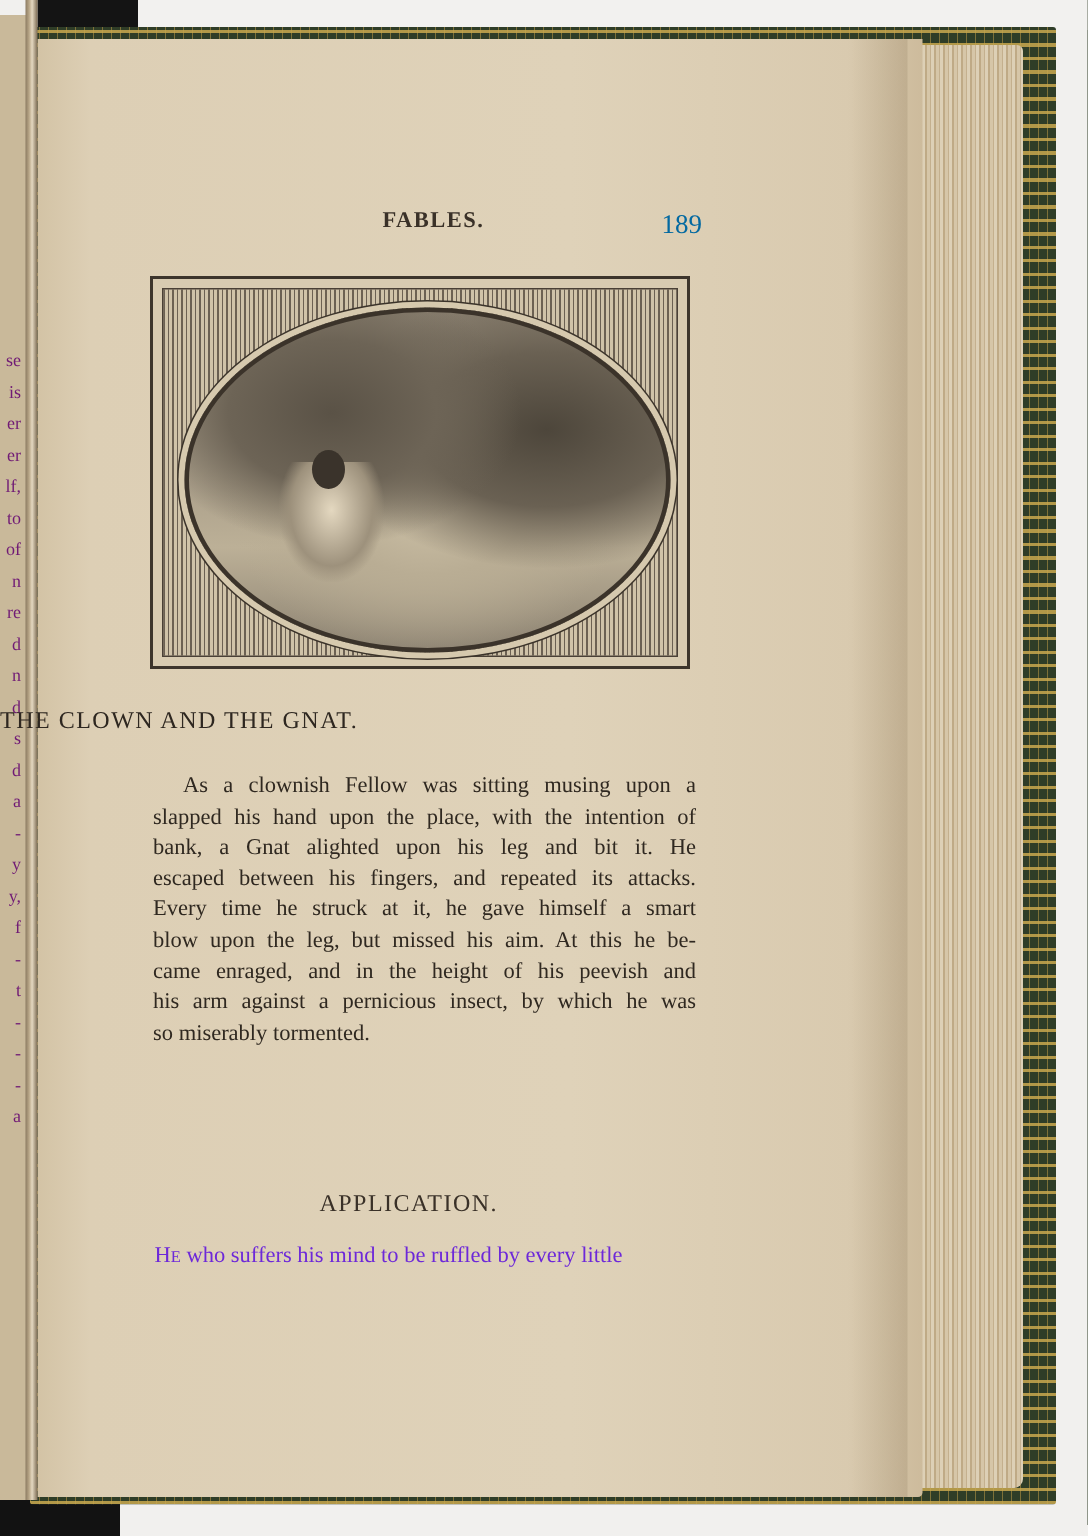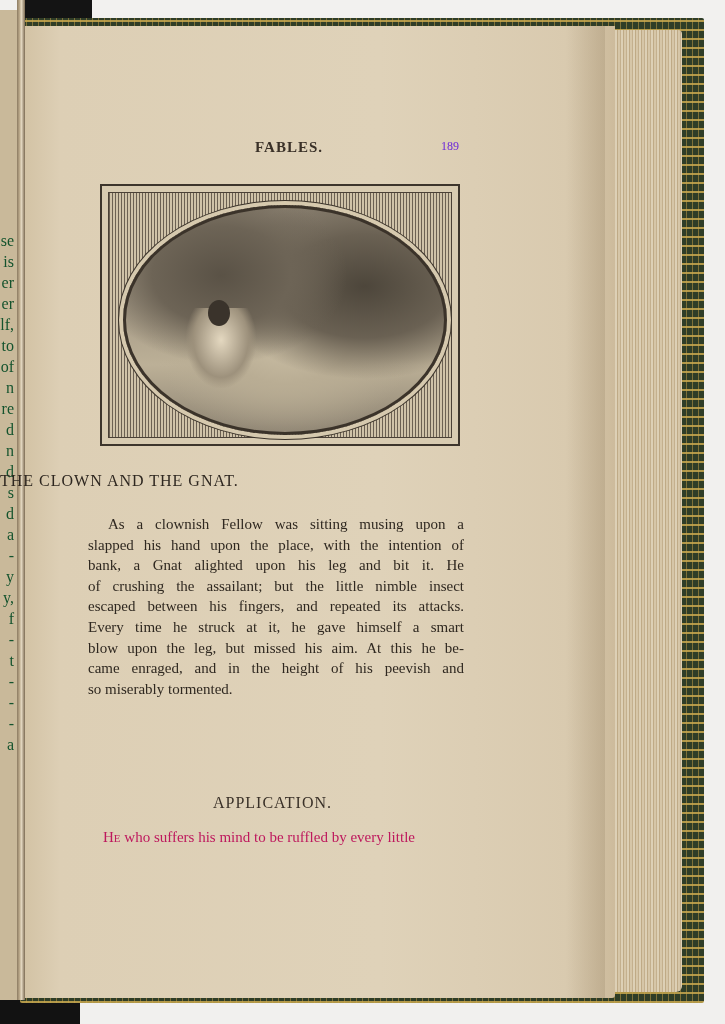--- a/index.html
+++ b/index.html
@@ -46,21 +46,21 @@
   }
   .page-shadow {
     position: absolute; left: 565px; top: 26px; width: 40px; height: 972px;
     background: linear-gradient(90deg, rgba(0,0,0,0), rgba(120,100,70,0.18));
   }
 
   .running-head {
     position: absolute; top: 139px; left: 255px; font-size: 15px; letter-spacing: 1px;
     color: #3a3128; font-weight: bold;
   }
-  .page-num { position: absolute; top: 139px; left: 441px; font-size: 12px; color: #6d28d9; }
+  .page-num { position: absolute; top: 139px; left: 441px; font-size: 18px; color: #0369a1; }
 
   
   .plate {
     position: absolute; left: 100px; top: 184px; width: 360px; height: 262px;
     border: 2px solid #3d352c; box-sizing: border-box;
     background: #d8cbb1;
   }
   .plate-inner {
     position: absolute; left: 6px; top: 6px; right: 6px; bottom: 6px;
     border: 1px solid #4a4036;
@@ -91,37 +91,37 @@
   .title {
     position: absolute; top: 472px; left: 0; width: 560px; 
     font-size: 16px; letter-spacing: 1px; color: #2e2720;
     padding-left: 0; box-sizing: border-box;
   }
   .body-text {
     position: absolute; top: 514px; left: 88px; width: 376px;
     font-size: 15px; line-height: 20.6px; color: #2f2820;
     text-align: justify;
   }
-  .body-line { display: block; text-align: justify; text-align-last: justify; white-space: nowrap; }
+  .body-line { display: block; text-align: justify; text-align-last: justify; white-space: nowrap; margin-left: 14px; }
   .body-line.last { text-align-last: left; }
   .body-line.indent { padding-left: 20px; }
 
   .app-head {
     position: absolute; top: 794px; left: 0; width: 545px; text-align: center;
     font-size: 16px; letter-spacing: 1px; color: #3a3128;
   }
   .app-text {
     position: absolute; top: 829px; left: 103px; width: 360px;
-    font-size: 15px; color: #be185d; white-space: nowrap;
+    font-size: 15px; color: #6d28d9; white-space: nowrap;
   }
   .smallcap { font-variant: small-caps; }
 
   .frag-col {
     position: absolute; left: 0; top: 220px; width: 14px;
-    font-size: 16px; line-height: 21px; color: #14532d; text-align: right;
+    font-size: 12px; line-height: 21px; color: #701a75; text-align: right;
   }
   .frag { display: block; }
 </style>
 </head>
 <body>
 
 <div class="white-bg"></div>
 <div class="black-bg-top"></div>
 <div class="black-bg-bot"></div>
 
@@ -173,22 +173,22 @@
     </div>
   </div>
 </div>
 
 <div class="title">THE CLOWN AND THE GNAT.</div>
 
 <div class="body-text">
   <span class="body-line indent">As a clownish Fellow was sitting musing upon a</span>
   <span class="body-line">slapped his hand upon the place, with the intention of</span>
   <span class="body-line">bank, a Gnat alighted upon his leg and bit it.  He</span>
-  <span class="body-line">of crushing the assailant; but the little nimble insect</span>
   <span class="body-line">escaped between his fingers, and repeated its attacks.</span>
   <span class="body-line">Every time he struck at it, he gave himself a smart</span>
   <span class="body-line">blow upon the leg, but missed his aim.  At this he be-</span>
   <span class="body-line">came enraged, and in the height of his peevish and</span>
+  <span class="body-line">his arm against a pernicious insect, by which he was</span>
   <span class="body-line last">so miserably tormented.</span>
 </div>
 
 <div class="app-head">APPLICATION.</div>
 <div class="app-text"><span class="smallcap">He</span><span> who suffers his mind to be ruffled by every little</span></div>
 
 </body></html>

